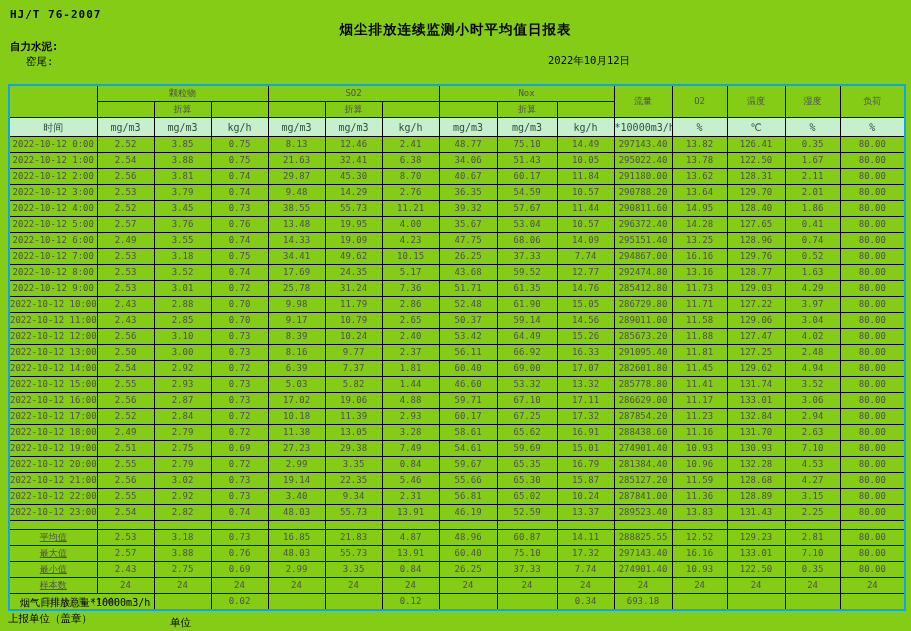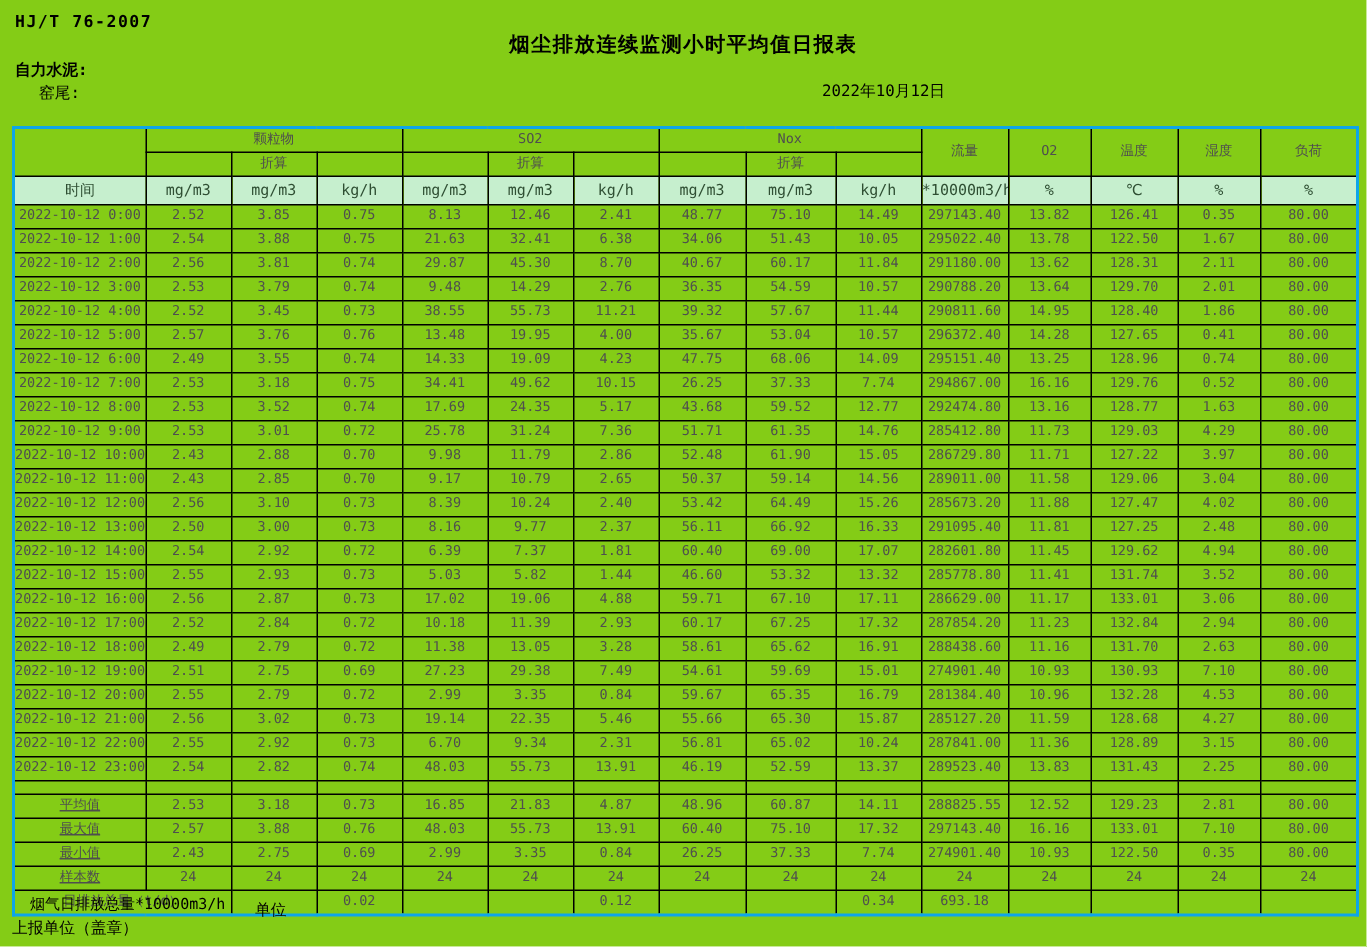--- a/index.html
+++ b/index.html
@@ -15,21 +15,21 @@
   table.report td{border:1px solid #000;text-align:center;padding:0;height:15px;line-height:13px;
         font-size:9px;color:#4f4f4f;overflow:hidden;white-space:nowrap;}
   thead td{color:#000;font-size:9.5px;height:12px;}
   tr.units-row td{background:#c6efce;color:#2f4f33;height:18px;font-size:10px;text-align:center;}
   tr.spacer-row td{height:8px;}
   td.time-cell{color:#4f4f4f;}
   td.sum-label{color:#000;font-size:9.5px;text-decoration:underline;}
   td.total-label{text-align:left;padding-left:2px;color:#000;font-size:9.5px;}
   .footer1{position:absolute;top:596px;left:20px;font-size:10px;}
   .footer2{position:absolute;top:612px;left:8px;font-size:10.5px;}
-  .footer3{position:absolute;top:600px;left:170px;font-size:10.5px;}
+  .footer3{position:absolute;top:616px;left:170px;font-size:10.5px;}
 </style>
 </head>
 <body>
 
 <div id="page">
   <div class="doc-code">HJ/T 76-2007</div>
   <div class="title">烟尘排放连续监测小时平均值日报表</div>
   <div class="company">自力水泥:</div>
   <div class="kiln">窑尾:</div>
   <div class="date">2022年10月12日</div>
@@ -466,21 +466,21 @@
           <td>11.59</td>
           <td>128.68</td>
           <td>4.27</td>
           <td>80.00</td>
         </tr>
         <tr>
           <td class="time-cell">2022-10-12 22:00</td>
           <td>2.55</td>
           <td>2.92</td>
           <td>0.73</td>
-          <td>6.70</td>
+          <td>3.40</td>
           <td>9.34</td>
           <td>2.31</td>
           <td>56.81</td>
           <td>65.02</td>
           <td>10.24</td>
           <td>287841.00</td>
           <td>11.36</td>
           <td>128.89</td>
           <td>3.15</td>
           <td>80.00</td>

